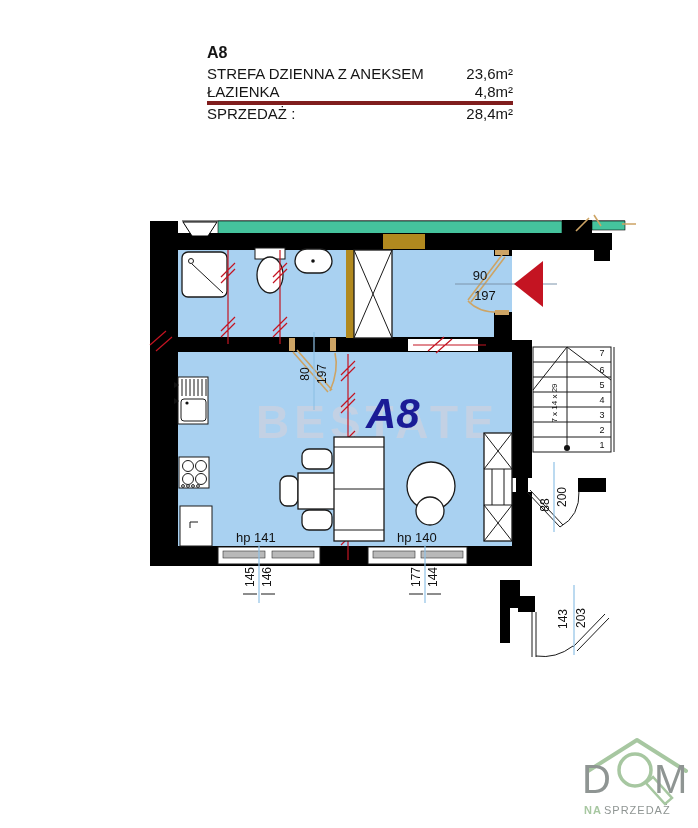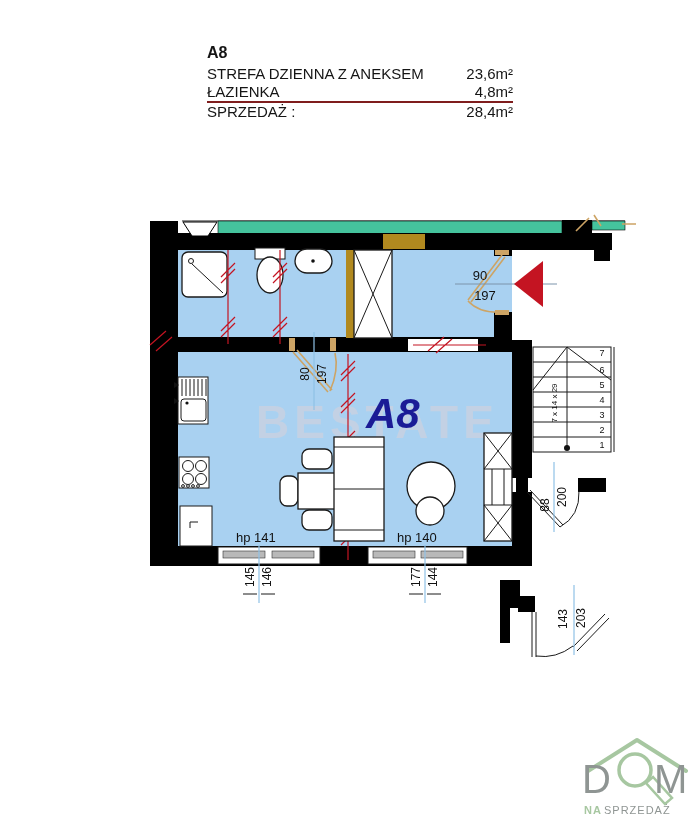--- a/index.html
+++ b/index.html
@@ -2,21 +2,21 @@
 <html style="--floor: #a9d1f1; --teal: #45c39d; --olive: #b1891f; --red: #c41422; --tan: #cda465; --dim: #8fc1e6; --navy: #1b1b96; --wm: #c8d2e2; --logo_green: #a7c7a1; --logo_gray: #8f9593;"><head>
 <meta charset="utf-8">
 <style>
   html,body{margin:0;padding:0;background:#fff;}
   .stage{position:relative;width:698px;height:828px;background:#fff;overflow:hidden;
          font-family:"Liberation Sans",sans-serif;}
   
   .info{position:absolute;left:207px;top:44px;width:306px;color:#151515;}
   .info .unit{font-size:16px;font-weight:bold;margin-bottom:3px;}
   .info .row{display:flex;justify-content:space-between;font-size:15px;line-height:18px;gap:12px;}
-  .info .row.sep{border-bottom:2px solid #7f1d1d;}
+  .info .row.sep{border-bottom:4px solid #7f1d1d;}
   
   svg.plan{position:absolute;left:0;top:0;}
   .wall{fill:#000;stroke:none;}
   .floor{fill:var(--floor);}
   .teal{fill:var(--teal);stroke:#000;stroke-width:.6;}
   .olive{fill:var(--olive);}
   .white{fill:#fff;}
   .fx{fill:#fff;stroke:#1a1a1a;stroke-width:1.3;}
   .fx2{fill:#fff;stroke:#1a1a1a;stroke-width:1;}
   .ln{stroke:#1a1a1a;stroke-width:1;fill:none;}

